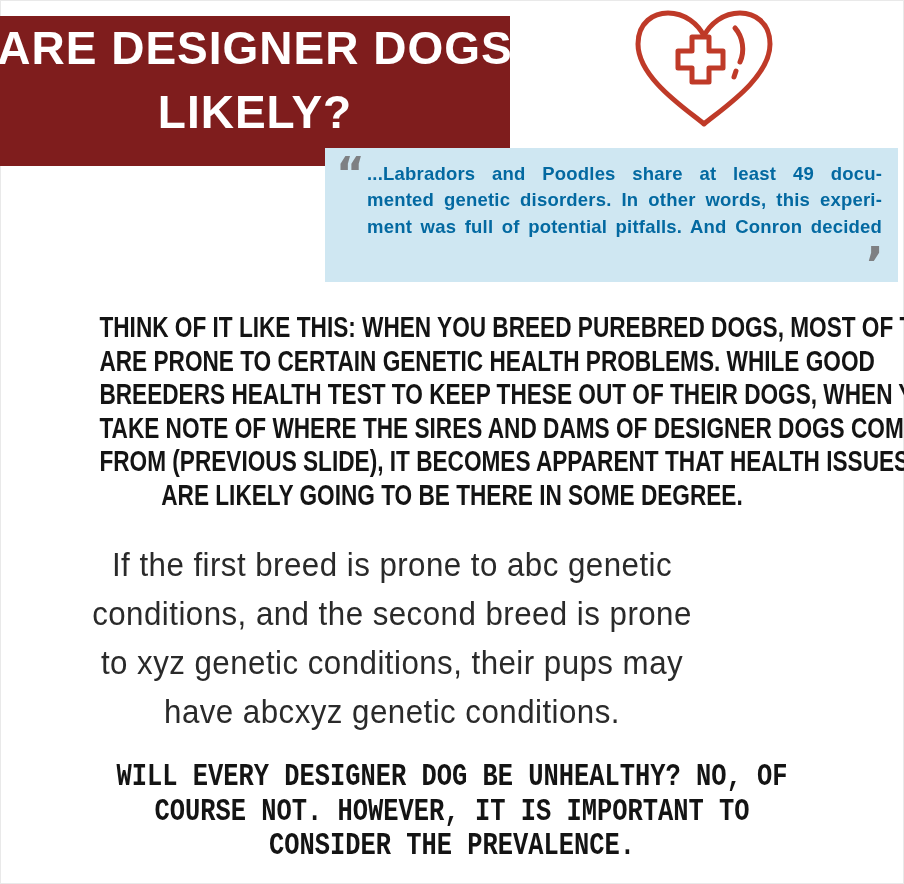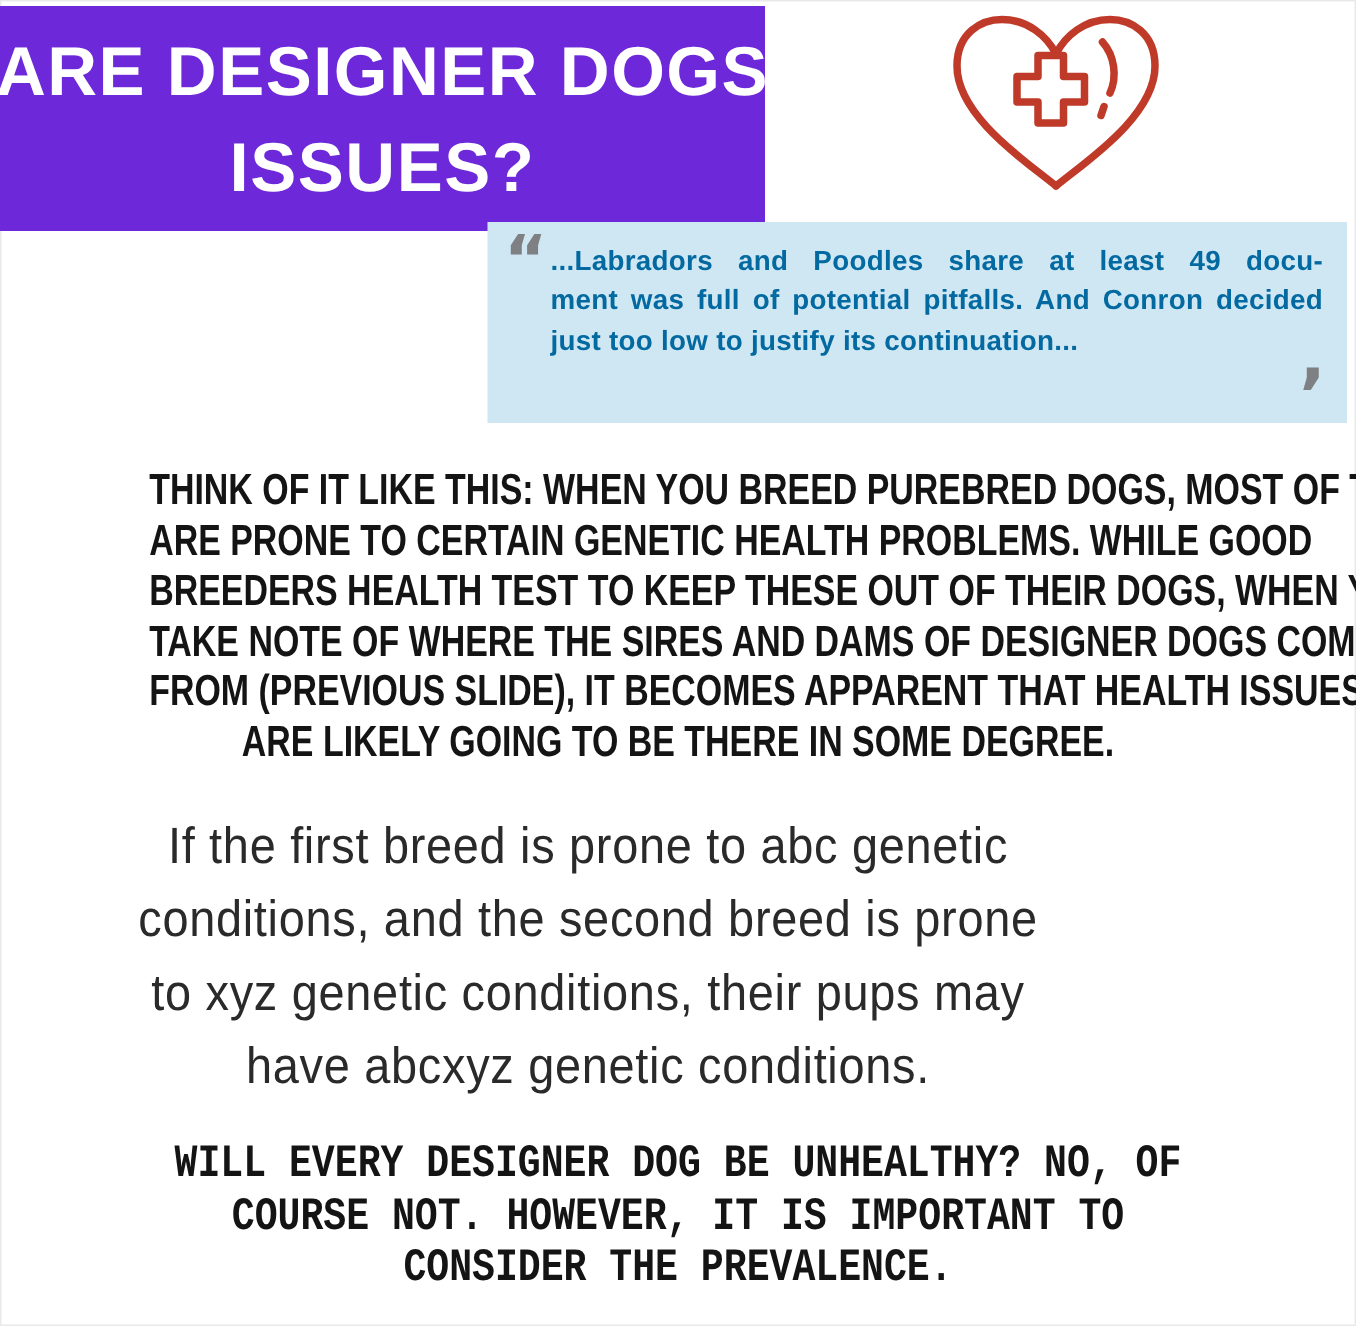--- a/index.html
+++ b/index.html
@@ -9,26 +9,25 @@
     height: 884px;
     background: #ffffff;
     overflow: hidden;
     font-family: "Liberation Sans", "DejaVu Sans", sans-serif;
     box-shadow: inset 0 0 0 1px #e9e9e9;
   }
 
   
   .title-banner {
     position: absolute;
-    left: 0; top: 4px;
+    left: 0; top: 16px;
     width: 510px; height: 150px;
-    background: #6d28d9;
+    background: #7f1d1d;
     display: flex;
     flex-direction: column;
-    justify-content: center;
     align-items: center;
   }
   .title-line {
     color: #ffffff;
     font-weight: bold;
     font-size: 46px;
     line-height: 64px;
     letter-spacing: 1px;
     white-space: nowrap;
   }
@@ -108,37 +107,37 @@
     letter-spacing: 0.5px;
   }
 </style>
 </head>
 <body>
 
 <div class="canvas">
 
   <div class="title-banner">
     <div class="title-line">ARE DESIGNER DOGS</div>
-    <div class="title-line">ISSUES?</div>
+    <div class="title-line">LIKELY?</div>
   </div>
 
   <div class="heart-wrap">
     <svg width="152" height="126" viewBox="0 0 152 126" fill="none" xmlns="http://www.w3.org/2000/svg">
       <path d="M76 118 C 58 103, 10 72, 10 38 C 10 16, 26 7, 40 7 C 57 7, 70 18, 76 30 C 82 18, 95 7, 112 7 C 126 7, 142 16, 142 38 C 142 72, 94 103, 76 118 Z" stroke="#bf3a28" stroke-width="5" stroke-linejoin="round" fill="none"></path>
       <path d="M64 31 h17 v14 h14 v17 h-14 v14 h-17 v-14 h-14 v-17 h14 Z" stroke="#bf3a28" stroke-width="5" stroke-linejoin="round" fill="none"></path>
       <path d="M107 22 C 115 31, 117 45, 112 56" stroke="#bf3a28" stroke-width="5" stroke-linecap="round" fill="none"></path>
       <path d="M108 65 L 106 71" stroke="#bf3a28" stroke-width="5" stroke-linecap="round" fill="none"></path>
     </svg>
   </div>
 
   <div class="quote-box">
     <span class="quote-mark open">“</span>
     <div class="quote-line">...Labradors and Poodles share at least 49 docu-</div>
+    <div class="quote-line">mented genetic disorders. In other words, this experi-</div>
     <div class="quote-line">ment was full of potential pitfalls. And Conron decided</div>
-    <div class="quote-line last">just too low to justify its continuation...</div>
     <span class="quote-mark close">’</span>
   </div>
 
   <div class="para-emph para-emph-1">
     <div class="line">THINK OF IT LIKE THIS: WHEN YOU BREED PUREBRED DOGS, MOST OF THEM</div>
     <div class="line">ARE PRONE TO CERTAIN GENETIC HEALTH PROBLEMS. WHILE GOOD</div>
     <div class="line">BREEDERS HEALTH TEST TO KEEP THESE OUT OF THEIR DOGS, WHEN YOU</div>
     <div class="line">TAKE NOTE OF WHERE THE SIRES AND DAMS OF DESIGNER DOGS COME</div>
     <div class="line">FROM (PREVIOUS SLIDE), IT BECOMES APPARENT THAT HEALTH ISSUES</div>
     <div class="line">ARE LIKELY GOING TO BE THERE IN SOME DEGREE.</div>

